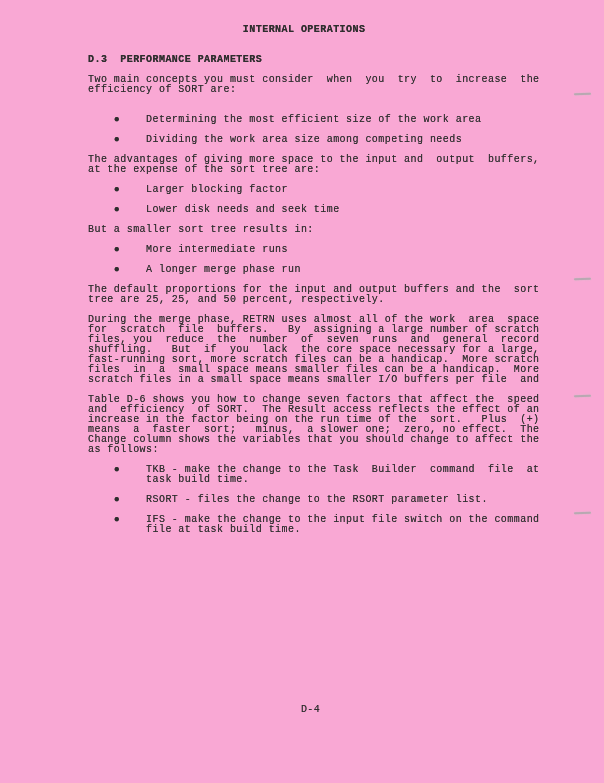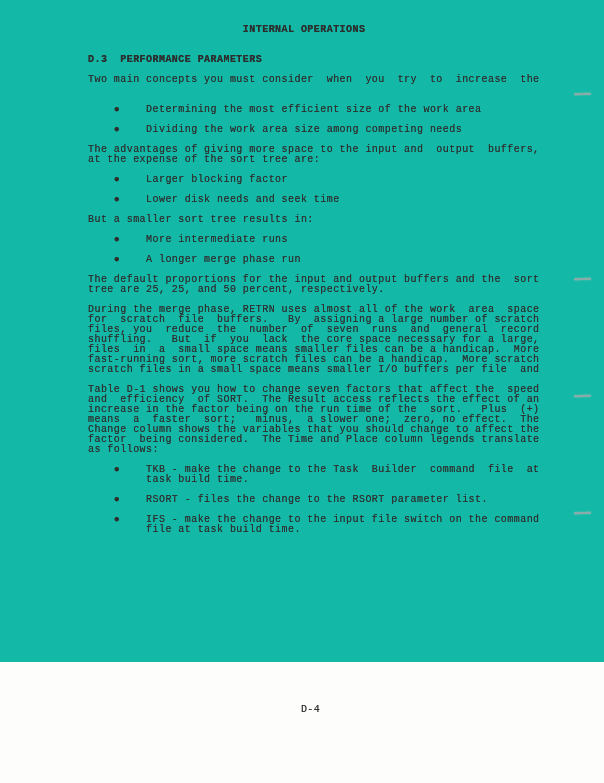--- a/index.html
+++ b/index.html
@@ -6,22 +6,22 @@
   body {
     width: 604px; height: 783px;
     background: #fdfdfc;
     position: relative;
     overflow: hidden;
     font-family: "Liberation Mono", "DejaVu Sans Mono", monospace;
   }
   .page {
     position: absolute;
     left: 0; top: 0;
-    width: 604px; height: 662px;
-    background: #14b8a6;
+    width: 604px; height: 783px;
+    background: #f9a8d4;
   }
   .content {
     position: absolute;
     left: 88px;
     top: 25px;
     color: #2e2e2e;
   }
   .tline {
     height: 10px;
     line-height: 10px;
@@ -51,20 +51,21 @@
 <body>
 
 <div class="page">
   <div class="content">
       <div class="tline bold">                        INTERNAL OPERATIONS</div>
       <div class="tline">&nbsp;</div>
       <div class="tline">&nbsp;</div>
       <div class="tline bold">D.3  PERFORMANCE PARAMETERS</div>
       <div class="tline">&nbsp;</div>
       <div class="tline">Two main concepts you must consider  when  you  try  to  increase  the</div>
+      <div class="tline">efficiency of SORT are:</div>
       <div class="tline">&nbsp;</div>
       <div class="tline">&nbsp;</div>
       <div class="tline">    ●    Determining the most efficient size of the work area</div>
       <div class="tline">&nbsp;</div>
       <div class="tline">    ●    Dividing the work area size among competing needs</div>
       <div class="tline">&nbsp;</div>
       <div class="tline">The advantages of giving more space to the input and  output  buffers,</div>
       <div class="tline">at the expense of the sort tree are:</div>
       <div class="tline">&nbsp;</div>
       <div class="tline">    ●    Larger blocking factor</div>
@@ -77,30 +78,29 @@
       <div class="tline">&nbsp;</div>
       <div class="tline">    ●    A longer merge phase run</div>
       <div class="tline">&nbsp;</div>
       <div class="tline">The default proportions for the input and output buffers and the  sort</div>
       <div class="tline">tree are 25, 25, and 50 percent, respectively.</div>
       <div class="tline">&nbsp;</div>
       <div class="tline">During the merge phase, RETRN uses almost all of the work  area  space</div>
       <div class="tline">for  scratch  file  buffers.   By  assigning a large number of scratch</div>
       <div class="tline">files, you  reduce  the  number  of  seven  runs  and  general  record</div>
       <div class="tline">shuffling.   But  if  you  lack  the core space necessary for a large,</div>
+      <div class="tline">fast-running sort, more scratch files can be a handicap.  More scratch</div>
       <div class="tline">files  in  a  small space means smaller files can be a handicap.  More</div>
-      <div class="tline">fast-running sort, more scratch files can be a handicap.  More scratch</div>
       <div class="tline">scratch files in a small space means smaller I/O buffers per file  and</div>
       <div class="tline">&nbsp;</div>
-      <div class="tline">Table D-1 shows you how to change seven factors that affect the  speed</div>
+      <div class="tline">Table D-6 shows you how to change seven factors that affect the  speed</div>
       <div class="tline">and  efficiency  of SORT.  The Result access reflects the effect of an</div>
       <div class="tline">increase in the factor being on the run time of the  sort.   Plus  (+)</div>
       <div class="tline">means  a  faster  sort;   minus,  a slower one;  zero, no effect.  The</div>
       <div class="tline">Change column shows the variables that you should change to affect the</div>
-      <div class="tline">factor  being considered.  The Time and Place column legends translate</div>
       <div class="tline">as follows:</div>
       <div class="tline">&nbsp;</div>
       <div class="tline">    ●    TKB - make the change to the Task  Builder  command  file  at</div>
       <div class="tline">         task build time.</div>
       <div class="tline">&nbsp;</div>
       <div class="tline">    ●    RSORT - files the change to the RSORT parameter list.</div>
       <div class="tline">&nbsp;</div>
       <div class="tline">    ●    IFS - make the change to the input file switch on the command</div>
       <div class="tline">         file at task build time.</div>
       <div class="tline">&nbsp;</div>

